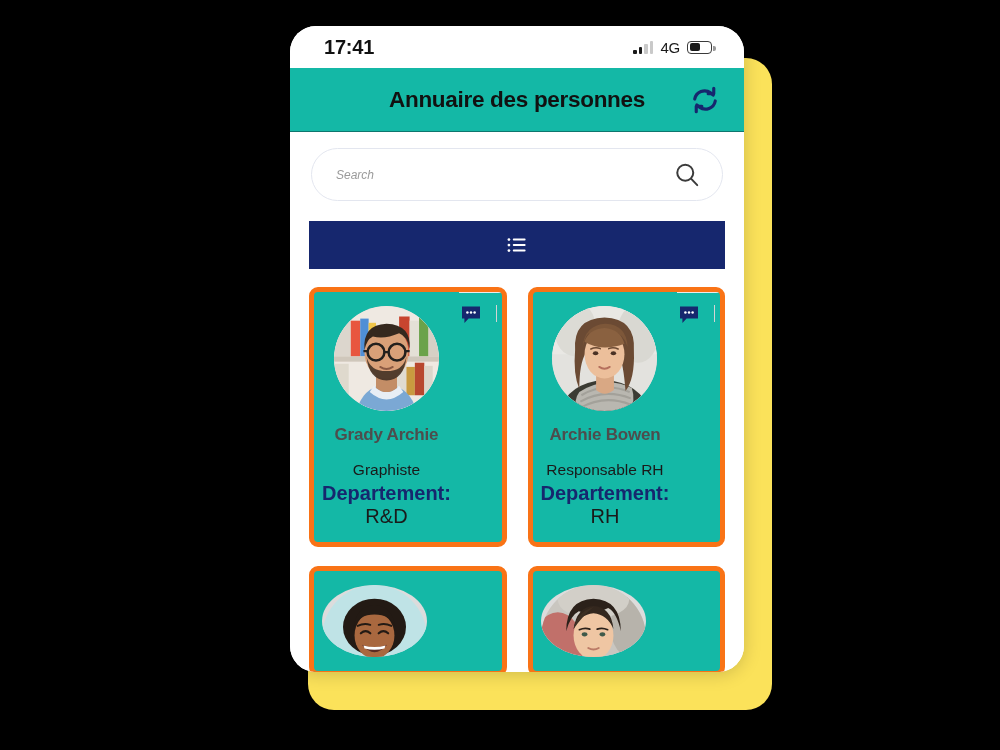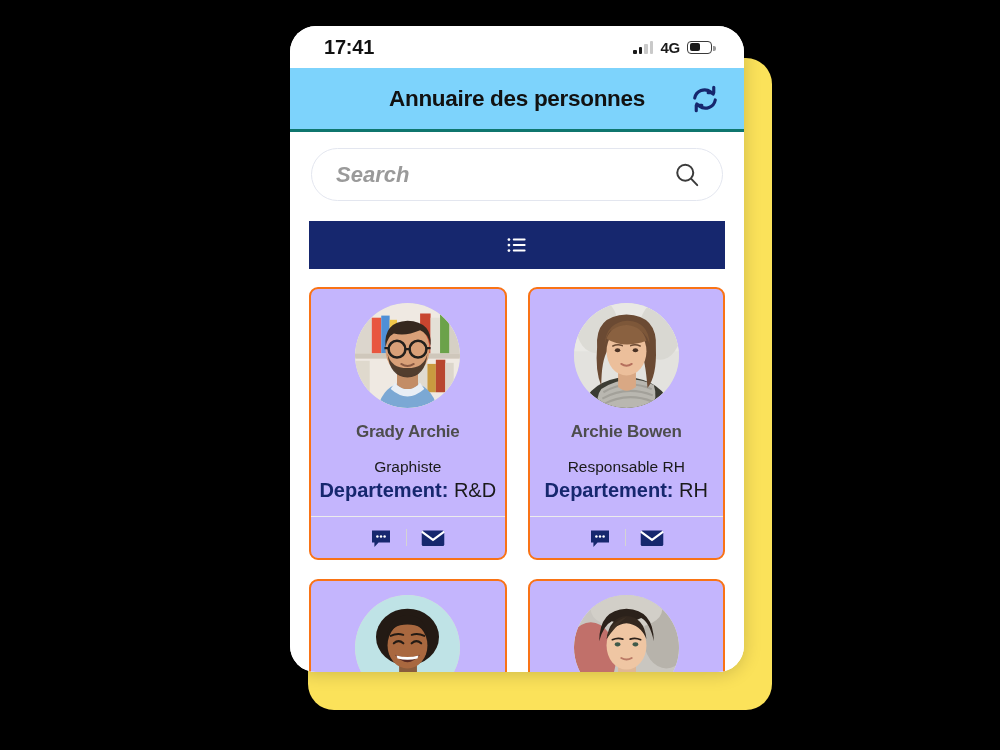--- a/index.html
+++ b/index.html
@@ -71,21 +71,21 @@
     gap: 2px;
     height: 13px;
   }
   .signal i { display: block; width: 3.5px; background: #1a1a1a; border-radius: 1px; }
   .signal i.b1 { height: 4px; }
   .signal i.b2 { height: 7px; }
   .signal i.b3 { height: 10px; background: #c9c9c9; }
   .signal i.b4 { height: 13px; background: #c9c9c9; }
   .net-label {
     font-size: 15px;
-    font-weight: bold;
+    font-weight: normal;
     color: #1a1a1a;
     letter-spacing: -0.2px;
   }
   .battery {
     position: relative;
     width: 25px;
     height: 13px;
     border: 1.6px solid #3a3a3a;
     border-radius: 4px;
     padding: 1.5px;
@@ -106,22 +106,22 @@
     border-radius: 2px;
   }
 
   
   .app-header {
     height: 64px;
     display: flex;
     align-items: center;
     justify-content: center;
     position: relative;
-    border-bottom: 3px solid #0f766e;
-    background: #7dd3fc;
+    border-bottom: 1px solid #0f766e;
+    background: #14b8a6;
   }
   .app-title {
     font-size: 22.5px;
     font-weight: bold;
     color: #111111;
     letter-spacing: -0.3px;
   }
   .refresh-btn {
     position: absolute;
     right: 22px;
@@ -150,25 +150,24 @@
     border: 1px solid #e3e6ef;
     border-radius: 27px;
     background: #FFFFFF;
     padding: 0 20px 0 24px;
   }
   .search-input {
     flex: 1;
     border: none;
     outline: none;
     font-family: "Liberation Sans", sans-serif;
-    font-size: 22px;
+    font-size: 12px;
     font-style: italic;
     color: #8b5cf6;
     background: transparent;
-    font-weight: bold;
   }
   .search-input::placeholder { color: #9a9a9a; font-style: italic; }
   .search-icon { flex: 0 0 auto; display: flex; cursor: pointer; }
 
   
   .filter-wrap { padding: 20px 9px 0 9px; }
   .filter-btn {
     height: 48px;
     background: #16276E;
     display: flex;
@@ -187,26 +186,26 @@
   }
 
   
   .cards-grid {
     padding: 18px 9px 0 9px;
     display: grid;
     grid-template-columns: 1fr 1fr;
     gap: 21px;
   }
   .person-card {
-    border: 2px solid #f97316;
+    border: 5px solid #f97316;
     border-radius: 9px;
-    background: #c4b5fd;
+    background: #14b8a6;
     overflow: hidden;
     display: flex;
-    flex-direction: column;
+    flex-direction: row;
     cursor: pointer;
   }
   .card-main {
     padding: 14px 8px 14px 8px;
     display: flex;
     flex-direction: column;
     align-items: center;
   }
   .avatar {
     width: 105px;

